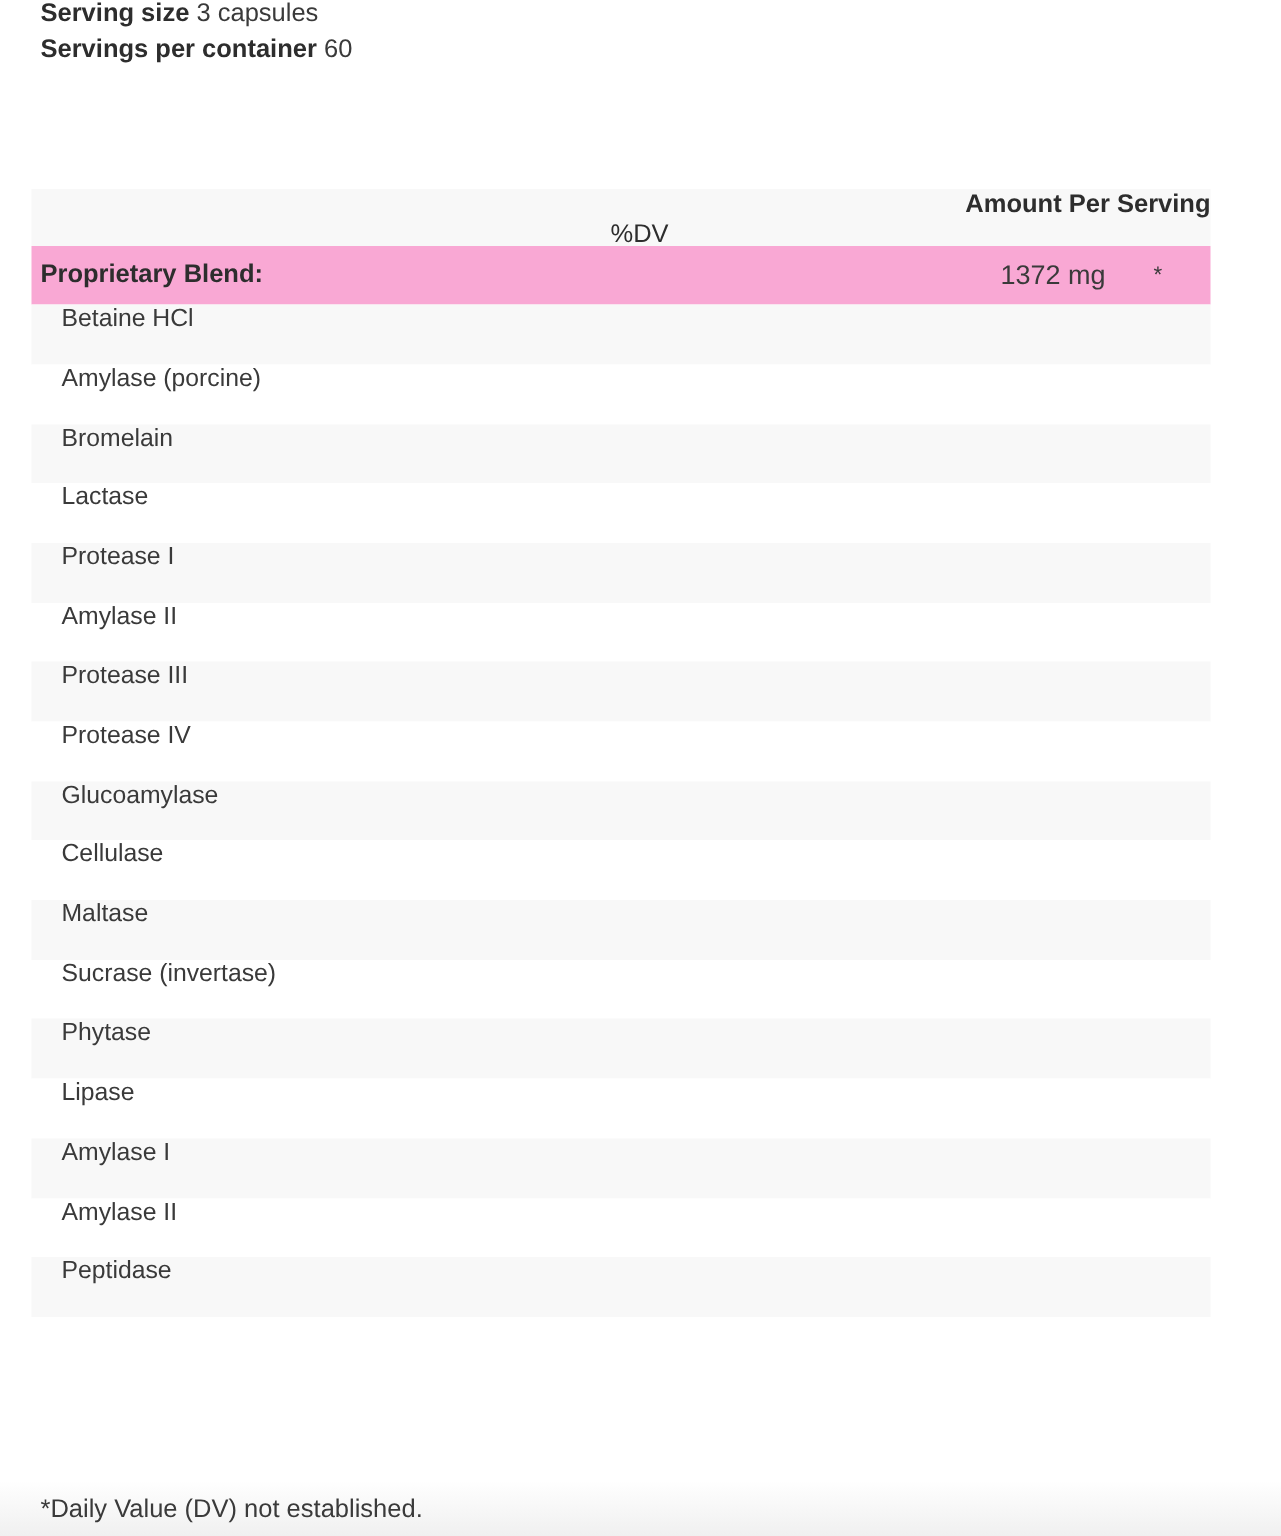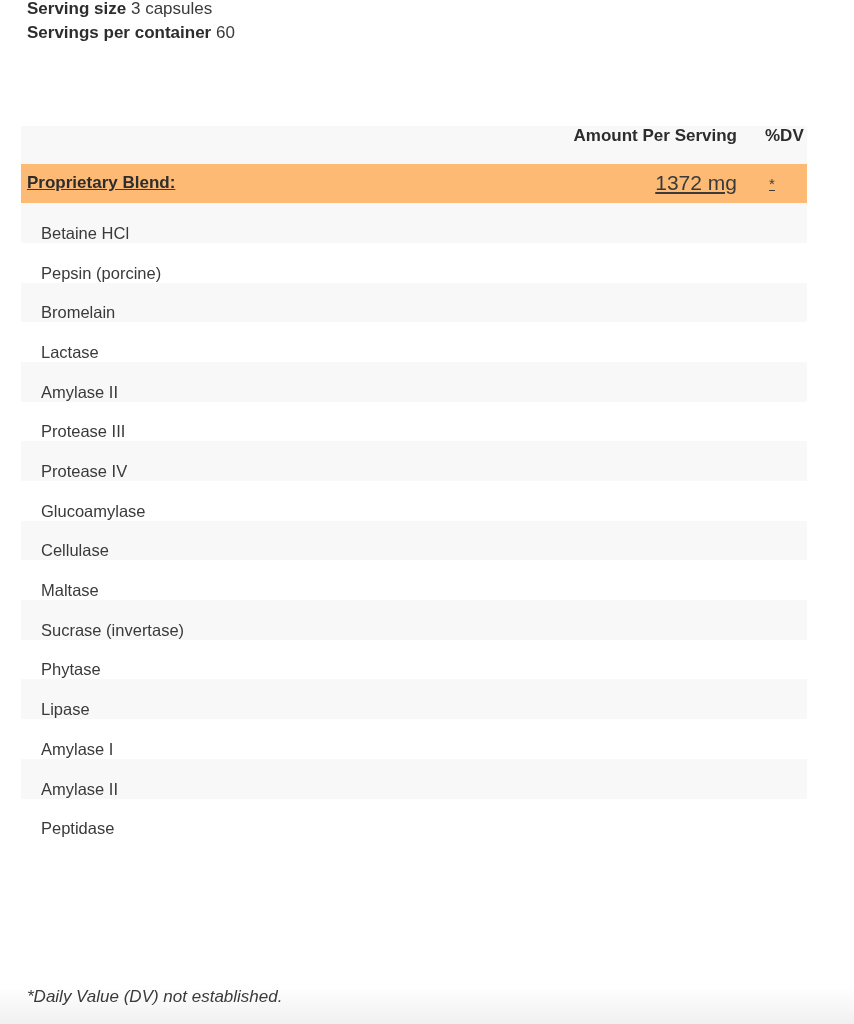--- a/index.html
+++ b/index.html
@@ -22,73 +22,73 @@
   }
 
   
   .facts-table {
     position: absolute;
     left: 21px; top: 126px;
     width: 786px;
   }
   .header-row {
     display: flex;
+    align-items: center;
     height: 37.5px;
     background: var(--row-alt-bg, #f8f8f8);
     font-size: 17px;
+    flex-direction: column;
   }
   .header-amount {
     margin-left: auto;
     font-weight: bold;
     color: var(--bold-text, #2d2d2d);
     text-align: right;
   }
   .cell-dv {
     width: 70px;
     flex: 0 0 70px;
   }
   .header-row .cell-dv {
-    font-weight: bold;
+    font-weight: normal;
     color: var(--bold-text, #2d2d2d);
     text-align: right;
     padding-right: 10px;
     padding-left: 28px;
   }
   .blend-row {
     display: flex;
     align-items: center;
     height: 39.7px;
-    background: #fdba74;
+    background: #f9a8d4;
     padding-left: 6px;
     font-size: 17px;
-    text-decoration: underline;
   }
   .blend-label { font-weight: bold; color: var(--bold-text, #2d2d2d); }
-  .blend-amount { margin-left: auto; font-size: 21px; text-align: right; }
+  .blend-amount { margin-left: auto; font-size: 18px; text-align: right; }
   .blend-row .cell-dv { text-align: center; font-size: 15px; }
 
   .rows .row {
     display: flex;
-    align-items: flex-end;
+    align-items: flex-start;
     height: 39.7px;
     padding-left: 20px;
     font-size: 16.5px;
     background: #ffffff;
   }
   .rows .row:nth-child(odd) { background: var(--row-alt-bg, #f8f8f8); }
 
   
   .footnote-band {
     position: absolute;
     left: 0; top: 987px;
     width: 854px; height: 37px;
     background: linear-gradient(to bottom, #ffffff 0%, #f0f0f0 100%);
     display: flex;
-    align-items: flex-start;
-    font-style: italic;
+    align-items: center;
   }
   .footnote-text { margin-left: 27px; font-size: 17px; }
 </style>
 </head>
 <body>
 
 <div class="serving-info">
   <div>
     <span class="bold">Serving size</span>
     <span>3 capsules</span>
@@ -110,27 +110,30 @@
     <div class="blend-label">Proprietary Blend:</div>
     <div class="blend-amount">1372 mg</div>
     <div class="cell-dv">*</div>
   </div>
 
   <div class="rows">
     <div class="row">
         <span>Betaine HCl</span>
       </div>
     <div class="row">
-        <span>Pepsin (porcine)</span>
+        <span>Amylase (porcine)</span>
       </div>
     <div class="row">
         <span>Bromelain</span>
       </div>
     <div class="row">
         <span>Lactase</span>
+      </div>
+    <div class="row">
+        <span>Protease I</span>
       </div>
     <div class="row">
         <span>Amylase II</span>
       </div>
     <div class="row">
         <span>Protease III</span>
       </div>
     <div class="row">
         <span>Protease IV</span>
       </div>

